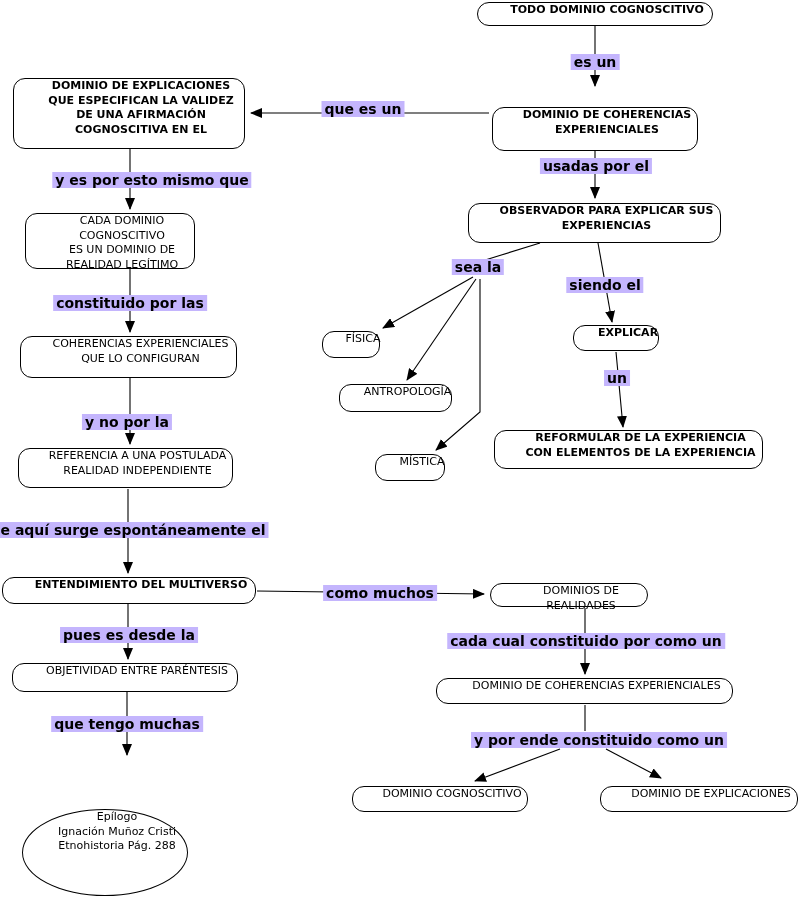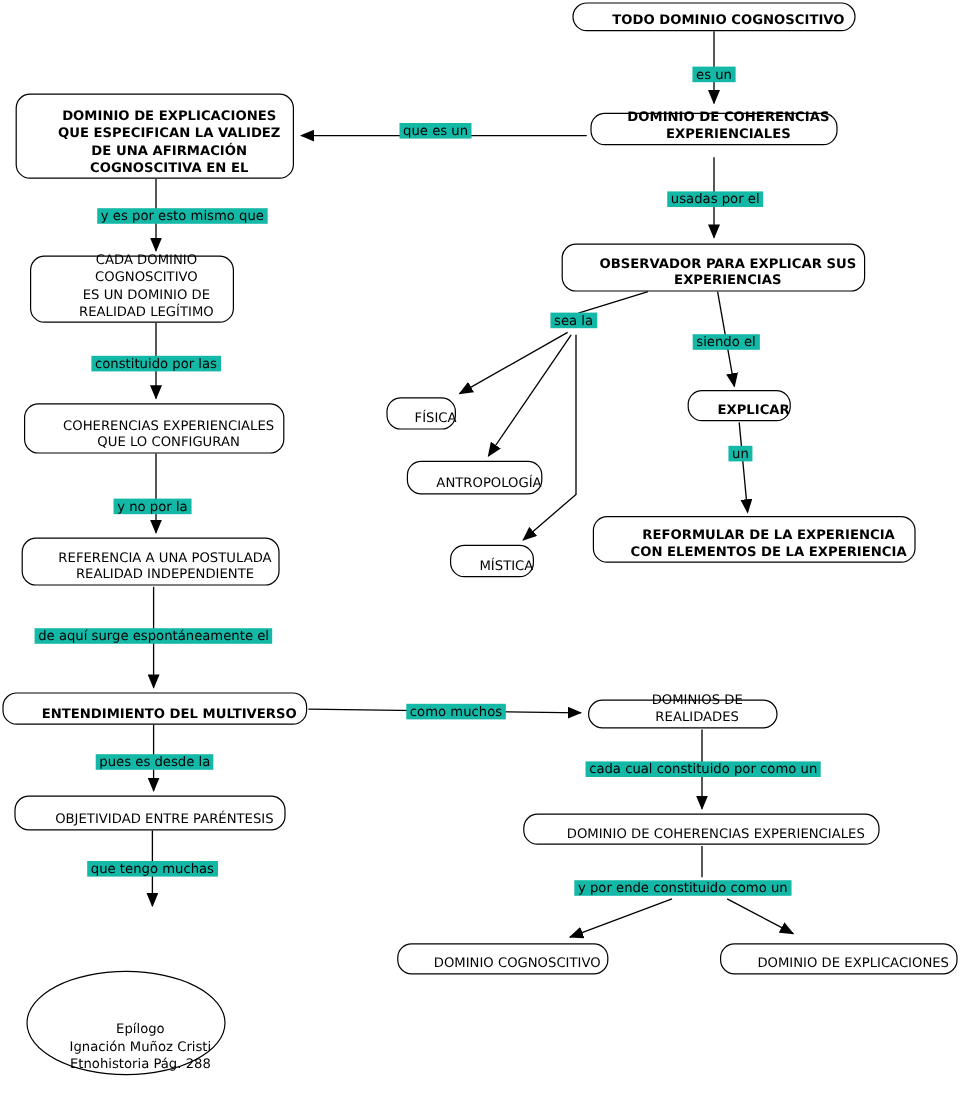--- a/index.html
+++ b/index.html
@@ -4,29 +4,29 @@
 <style>
   html,body{margin:0;padding:0;background:#ffffff;}
   #canvas{
     position:relative;width:800px;height:923px;background:#ffffff;
     font-family:"DejaVu Sans","Liberation Sans",sans-serif;color:#000;overflow:hidden;
   }
   svg.edges{position:absolute;left:0;top:0;width:800px;height:923px;}
   .node{
     position:absolute;box-sizing:border-box;background:#ffffff;
     border:1px solid #000;border-radius:12px;
-    display:flex;align-items:flex-end;justify-content:center;
+    display:flex;align-items:flex-start;justify-content:center;
     text-align:center;font-size:11px;line-height:1.32;padding-left:24px;
   }
   .node .nt{white-space:pre-line;padding:0 4px;}
   .bold{font-weight:bold;}
   .ellipse{border-radius:50%;}
   .edge-label{
     position:absolute;transform:translate(-50%,-50%);
-    background:#14b8a6;padding:0 3px;font-size:11px;white-space:nowrap;
+    background:#c4b5fd;padding:0 3px;font-size:14px;white-space:nowrap;font-weight:bold;
   }
   .edge{stroke:#000;stroke-width:1.1;fill:none;}
 </style>
 </head>
 <body>
 
 <div id="canvas">
 
   <svg class="edges" width="800" height="923" viewBox="0 0 800 923" xmlns="http://www.w3.org/2000/svg">
     <defs>
@@ -52,21 +52,21 @@
     <line class="edge" x1="616" y1="352" x2="623" y2="427" marker-end="url(#ah)"></line>
     <line class="edge" x1="585" y1="608" x2="585" y2="674" marker-end="url(#ah)"></line>
     <line class="edge" x1="585" y1="705" x2="585" y2="731"></line>
     <line class="edge" x1="560" y1="749" x2="475" y2="781" marker-end="url(#ah)"></line>
     <line class="edge" x1="606" y1="749" x2="661" y2="778" marker-end="url(#ah)"></line>
   </svg>
 
   <div class="node bold" style="left:477px;top:2px;width:236px;height:24px">
       <span class="nt">TODO DOMINIO COGNOSCITIVO</span>
     </div>
-  <div class="node bold" style="left:492px;top:94px;width:206px;height:27px">
+  <div class="node bold" style="left:492px;top:107px;width:206px;height:44px">
       <span class="nt">DOMINIO DE COHERENCIAS
 EXPERIENCIALES</span>
     </div>
   <div class="node bold" style="left:13px;top:78px;width:232px;height:71px">
       <span class="nt">DOMINIO DE EXPLICACIONES
 QUE ESPECIFICAN  LA VALIDEZ
 DE UNA AFIRMACIÓN
 COGNOSCITIVA EN EL</span>
     </div>
   <div class="node" style="left:25px;top:213px;width:170px;height:56px">
@@ -107,21 +107,21 @@
   <div class="node bold" style="left:494px;top:430px;width:269px;height:39px">
       <span class="nt">REFORMULAR DE LA EXPERIENCIA
 CON ELEMENTOS DE LA EXPERIENCIA</span>
     </div>
   <div class="node" style="left:490px;top:583px;width:158px;height:24px">
       <span class="nt">DOMINIOS DE REALIDADES</span>
     </div>
   <div class="node" style="left:436px;top:678px;width:297px;height:26px">
       <span class="nt">DOMINIO DE COHERENCIAS EXPERIENCIALES</span>
     </div>
-  <div class="node" style="left:331px;top:786px;width:176px;height:26px">
+  <div class="node" style="left:352px;top:786px;width:176px;height:26px">
       <span class="nt">DOMINIO COGNOSCITIVO</span>
     </div>
   <div class="node" style="left:600px;top:786px;width:198px;height:26px">
       <span class="nt">DOMINIO DE EXPLICACIONES</span>
     </div>
   <div class="node ellipse" style="left:22px;top:809px;width:166px;height:87px">
       <span class="nt">Epílogo
 Ignación Muñoz Cristi
 Etnohistoria Pág. 288</span>
     </div>
@@ -133,15 +133,15 @@
   <span class="edge-label" style="left:130px;top:303px">constituido por las</span>
   <span class="edge-label" style="left:127px;top:422px">y no por la</span>
   <span class="edge-label" style="left:128px;top:530px">de aquí surge espontáneamente el</span>
   <span class="edge-label" style="left:129px;top:635px">pues es desde la</span>
   <span class="edge-label" style="left:127px;top:724px">que tengo muchas</span>
   <span class="edge-label" style="left:478px;top:267px">sea la</span>
   <span class="edge-label" style="left:605px;top:285px">siendo el</span>
   <span class="edge-label" style="left:617px;top:378px">un</span>
   <span class="edge-label" style="left:380px;top:593px">como muchos</span>
   <span class="edge-label" style="left:586px;top:641px">cada cual constituido por como un</span>
-  <span class="edge-label" style="left:569px;top:740px">y por ende constituido como un</span>
+  <span class="edge-label" style="left:599px;top:740px">y por ende constituido como un</span>
 
 </div>
 
 </body></html>

